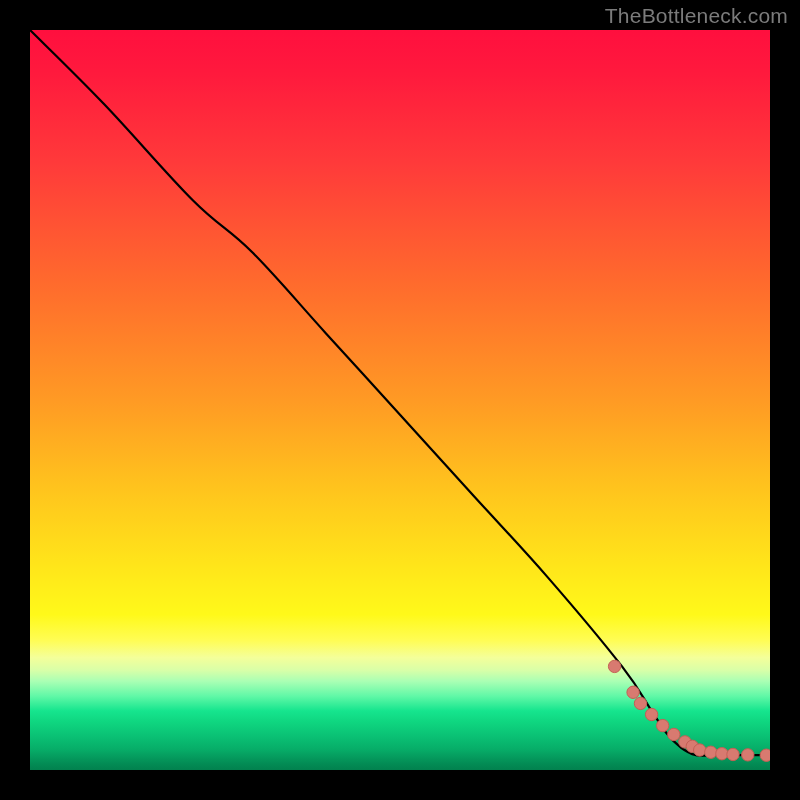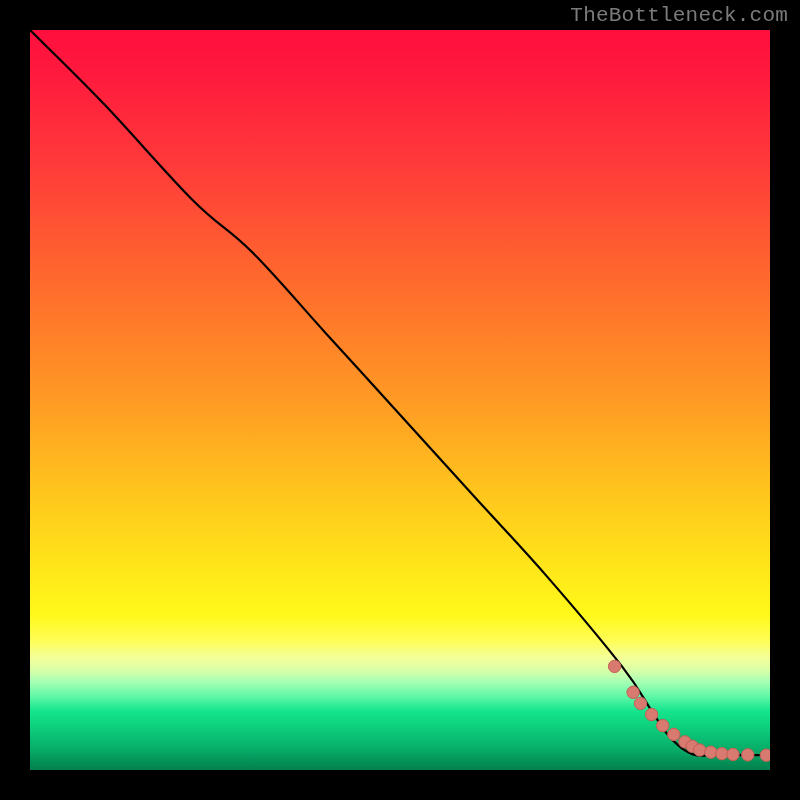--- a/index.html
+++ b/index.html
@@ -9,21 +9,20 @@
     height: 800px;
     background: #000;
     overflow: hidden;
     font-family: Arial, Helvetica, sans-serif;
   }
   .stage {
     position: relative;
     width: 800px;
     height: 800px;
     background: #000;
-    font-family: Liberation Mono, monospace;
   }
   .attribution {
     position: absolute;
     top: 4px;
     right: 12px;
     color: #7b7b7b;
     font-size: 21px;
     letter-spacing: 0.2px;
     white-space: nowrap;
   }

